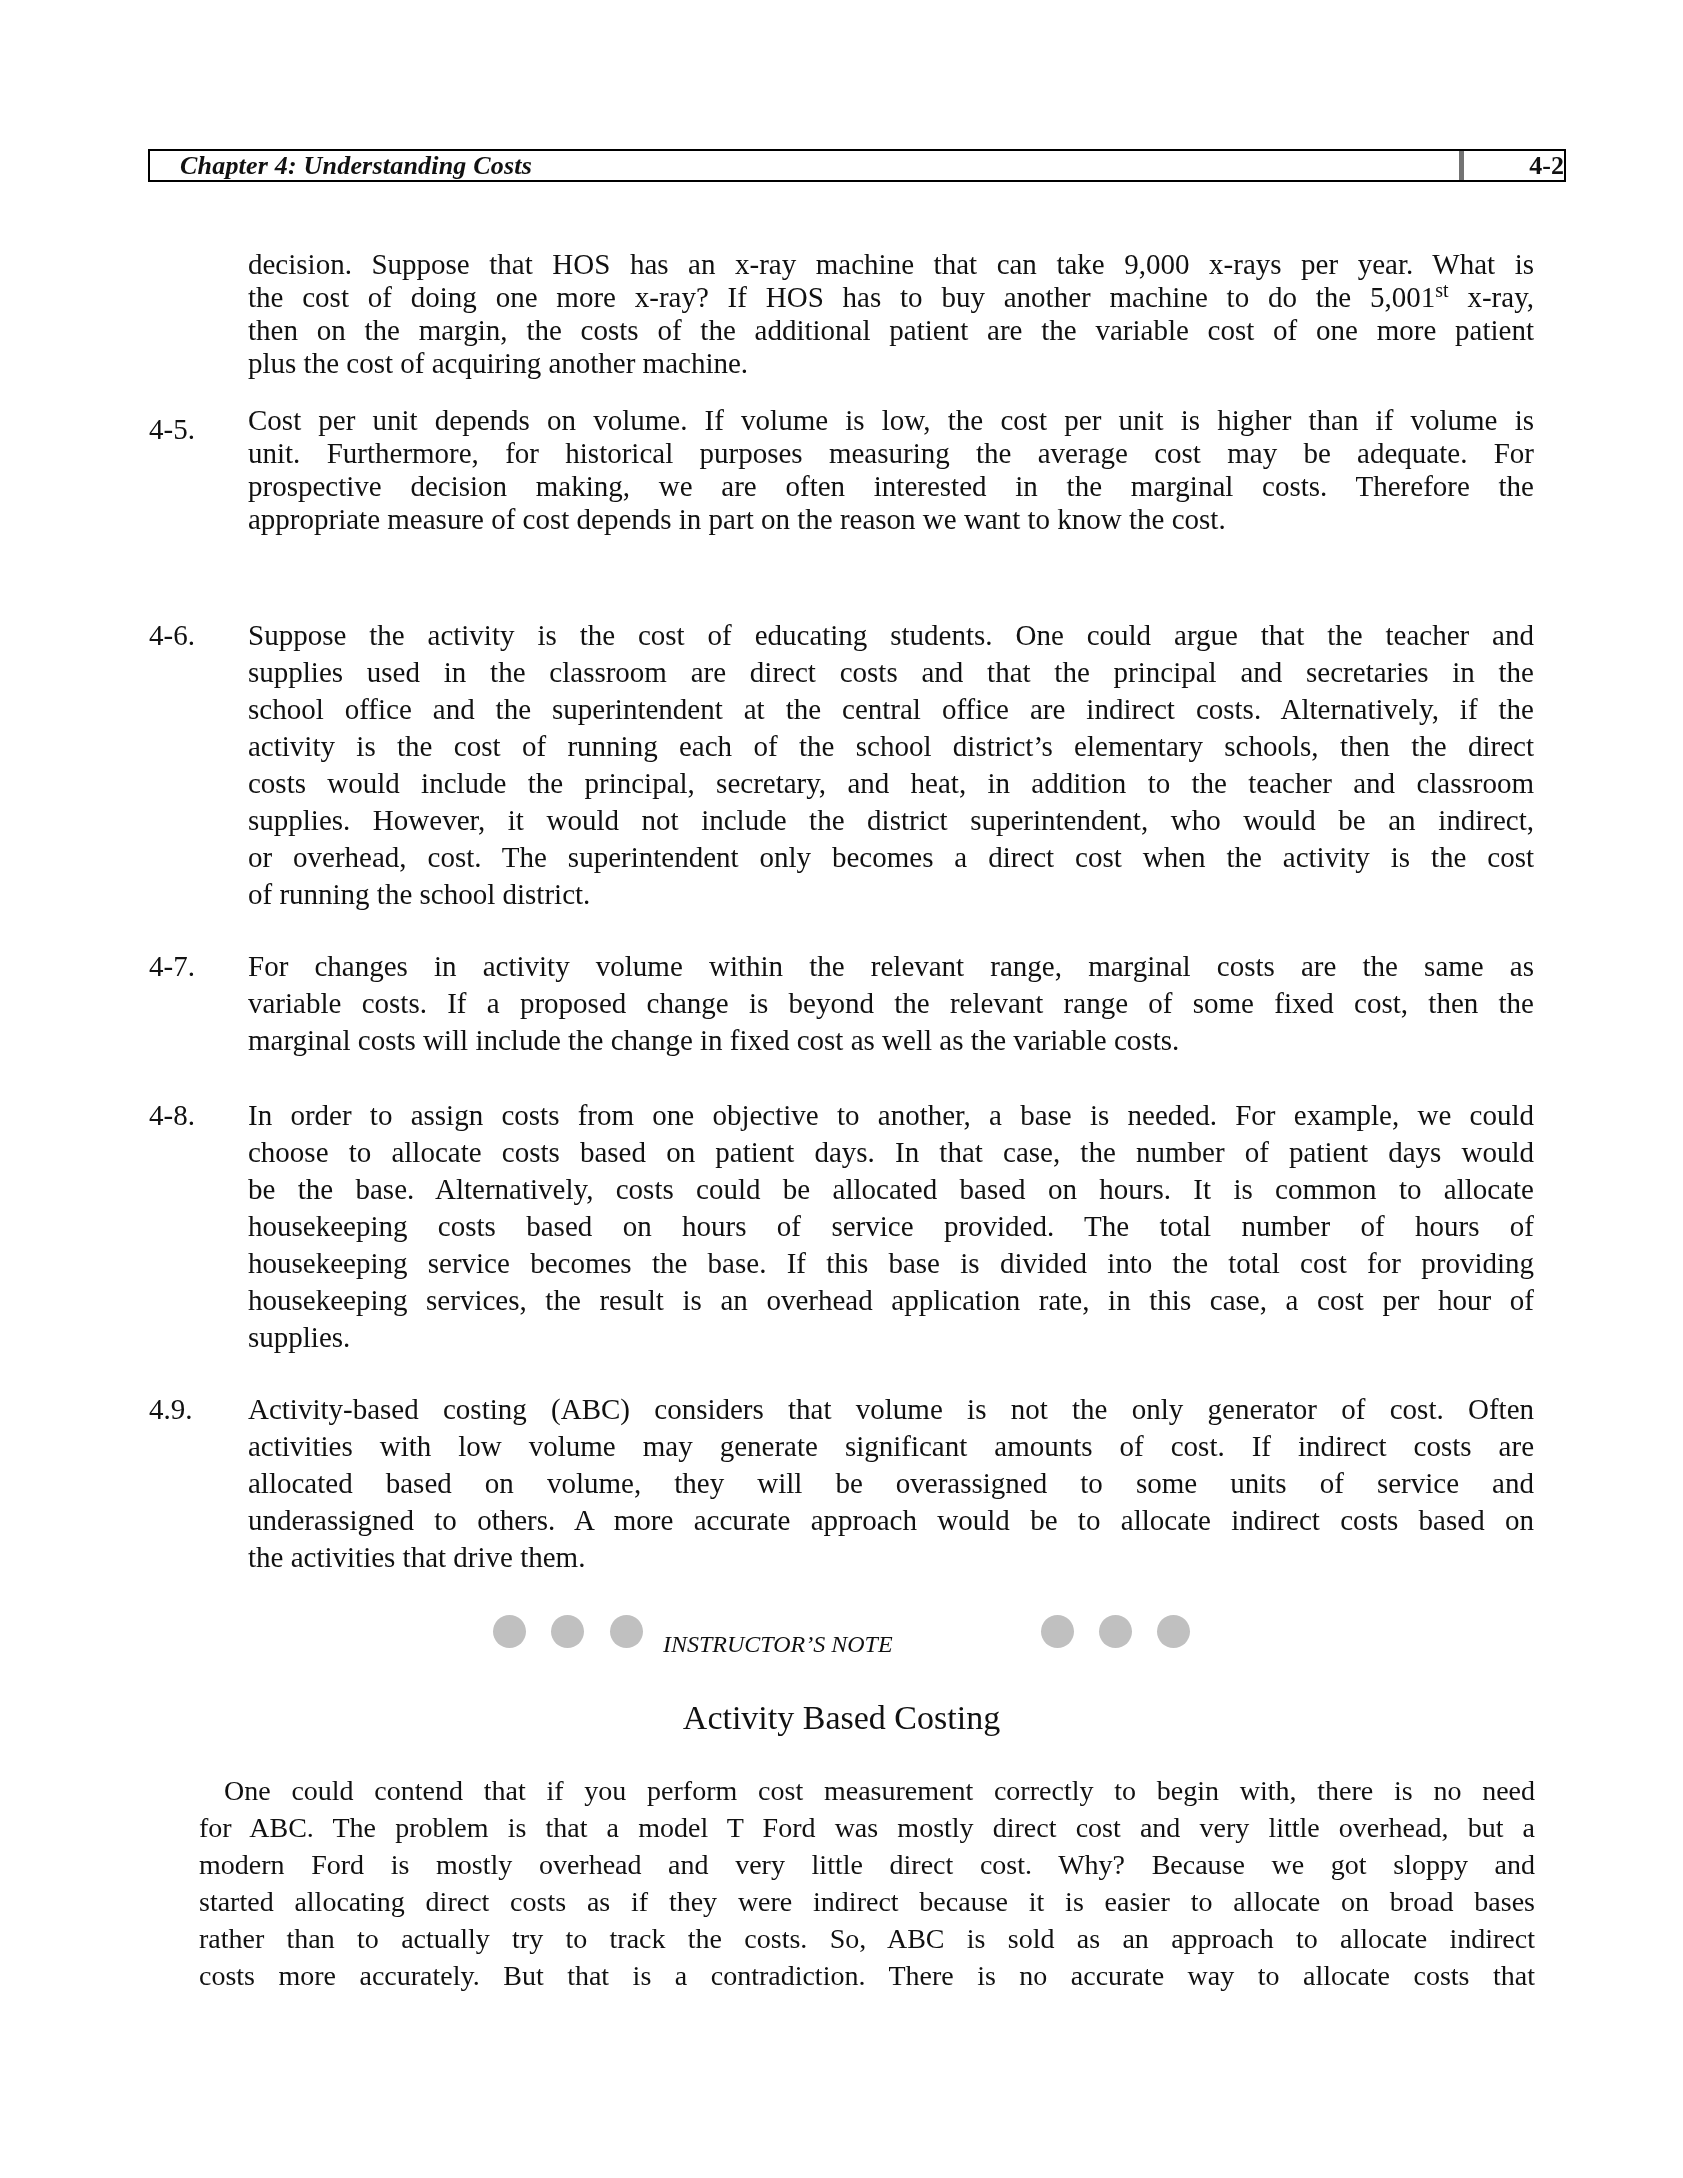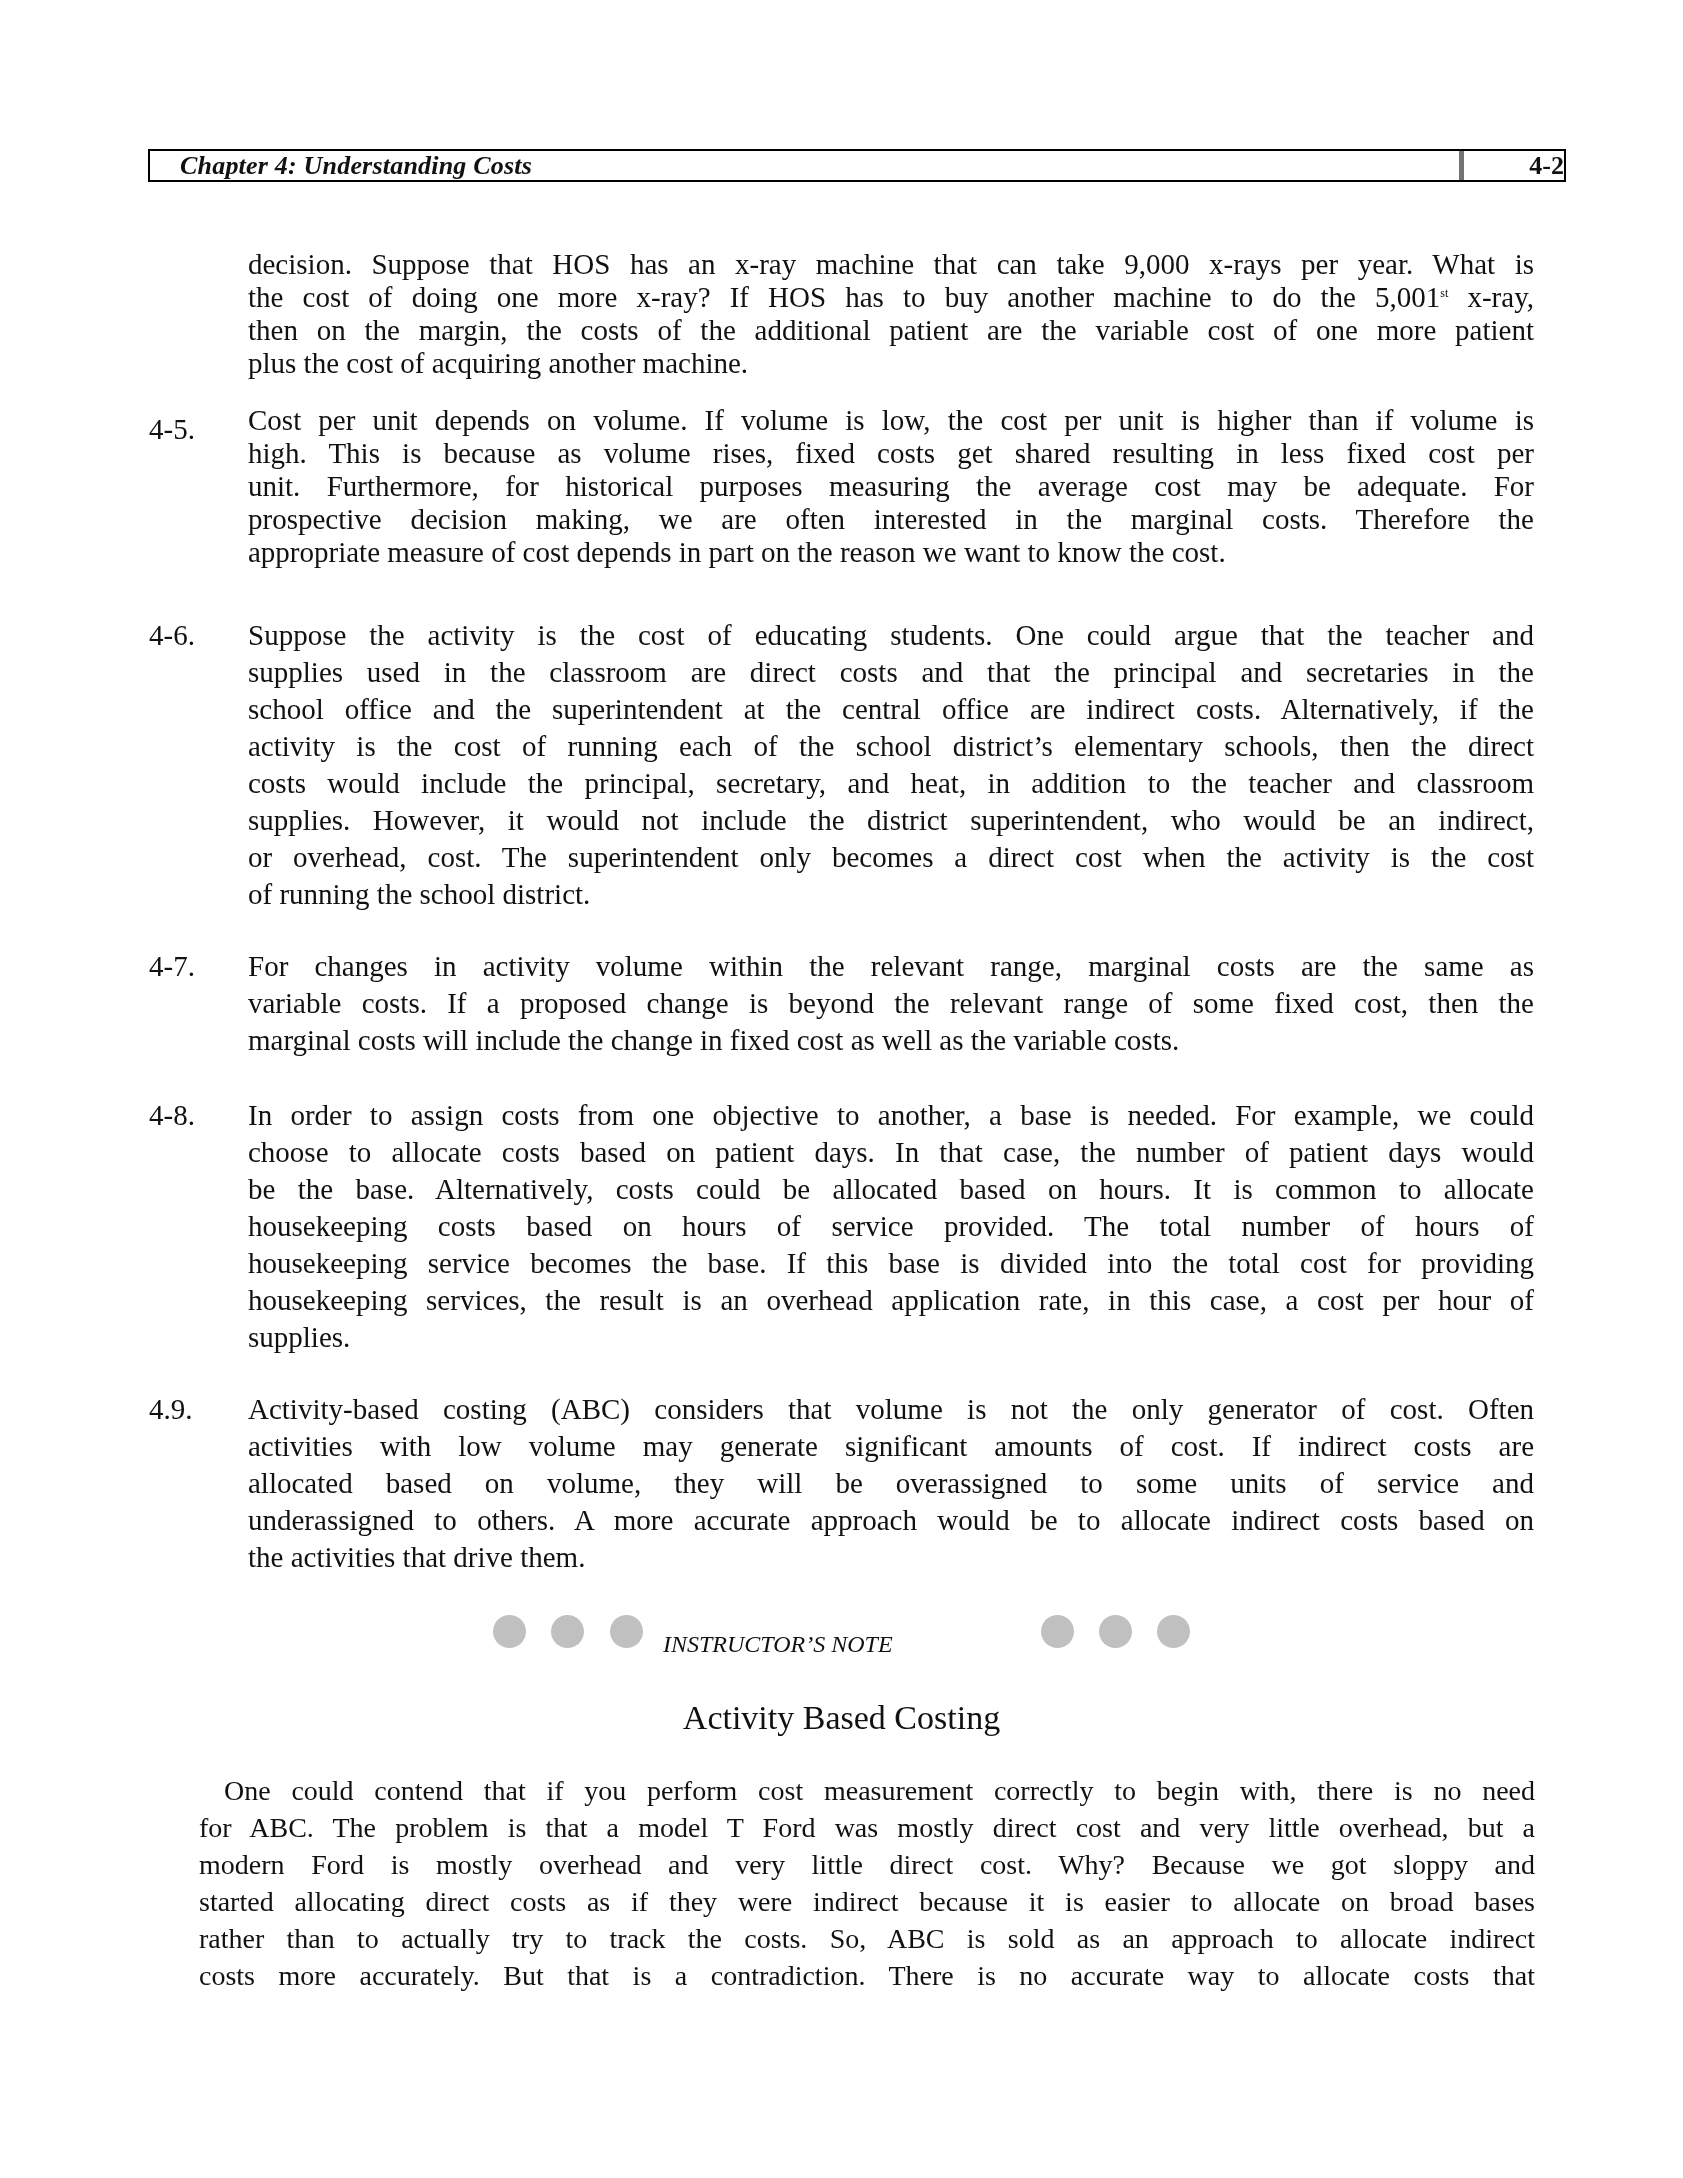--- a/index.html
+++ b/index.html
@@ -11,21 +11,21 @@
                   letter-spacing: 0.2px; white-space: nowrap; line-height: 29px; }
   .header-page { width: 100px; border-left: 5px solid #737373; height: 29px; text-align: right;
                  font-weight: bold; font-size: 26px; line-height: 29px; }
   .para { position: absolute; left: 248px; width: 1286px; font-size: 29px; text-align: justify;
           text-align-last: left; }
   .para .line { display: block; white-space: nowrap; text-align: justify; text-align-last: justify; }
   .para .line.last { text-align-last: left; }
   .num { position: absolute; left: 149px; font-size: 29px; }
   .lh33 { line-height: 33px; }
   .lh37 { line-height: 37px; }
-  sup { font-size: 12px; line-height: 0; vertical-align: 10px; }
+  sup { font-size: 20px; line-height: 0; vertical-align: 10px; }
   .note-row { position: absolute; left: 0; top: 1609px; width: 1683px; height: 50px; }
   .dot { position: absolute; width: 33px; height: 33px; border-radius: 50%; background: #c0c0c0; top: 6px; }
   .note-title { position: absolute; left: 663px; top: 12px; font-size: 24px; line-height: 46px; white-space: nowrap; font-style: italic; }
   .subtitle { position: absolute; left: 0; width: 1683px; top: 1695px; text-align: center;
               font-size: 34px; line-height: 46px; }
   .final { position: absolute; left: 199px; width: 1336px; top: 1772px; font-size: 28px; line-height: 37px; }
   .final .line { display: block; white-space: nowrap; text-align: justify; text-align-last: justify; }
   .final .line.first { padding-left: 25px; }
 </style>
 </head>
@@ -39,21 +39,20 @@
 <div class="para lh33" style="top:248px;">
   <span class="line">decision. Suppose that HOS has an x-ray machine that can take 9,000 x-rays per year. What is</span>
   <span class="line"><span>the cost of doing one more x-ray?  If HOS has to buy another machine to do the 5,001</span><sup>st</sup><span> x-ray,</span></span>
   <span class="line">then on the margin, the costs of the additional patient are the variable cost of one more patient</span>
   <span class="line last">plus the cost of acquiring another machine.</span>
 </div>
 
 <div class="num lh33" style="top:413px;">4-5.</div>
 <div class="para lh33" style="top:404px;">
   <span class="line">Cost per unit depends on volume. If volume is low, the cost per unit is higher than if volume is</span>
-  <span class="line">high.  This is because as volume rises, fixed costs get shared resulting in less fixed cost per</span>
   <span class="line">unit. Furthermore, for historical purposes measuring the average cost may be adequate. For</span>
   <span class="line">prospective decision making, we are often interested in the marginal costs. Therefore the</span>
   <span class="line last">appropriate measure of cost depends in part on the reason we want to know the cost.</span>
 </div>
 
 <div class="num lh37" style="top:617px;">4-6.</div>
 <div class="para lh37" style="top:617px;">
   <span class="line">Suppose the activity is the cost of educating students. One could argue that the teacher and</span>
   <span class="line">supplies used in the classroom are direct costs and that the principal and secretaries in the</span>
   <span class="line">school office and the superintendent at the central office are indirect costs. Alternatively, if the</span>

